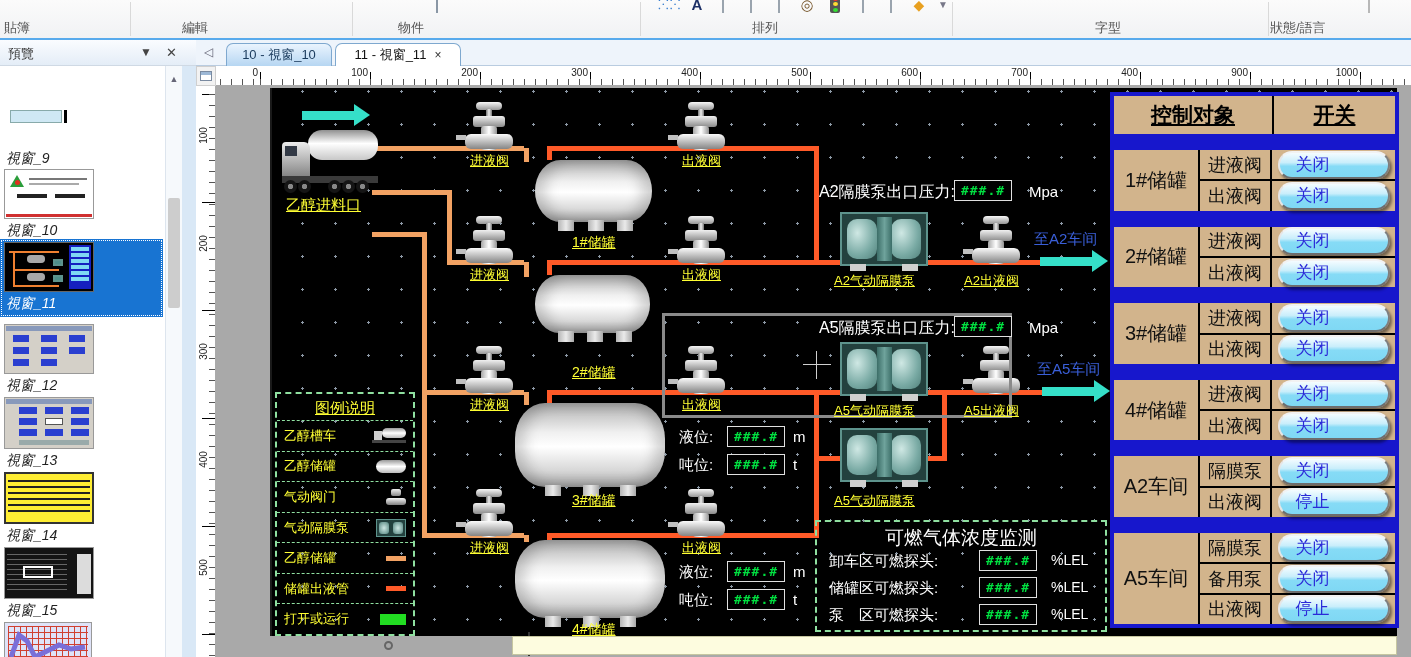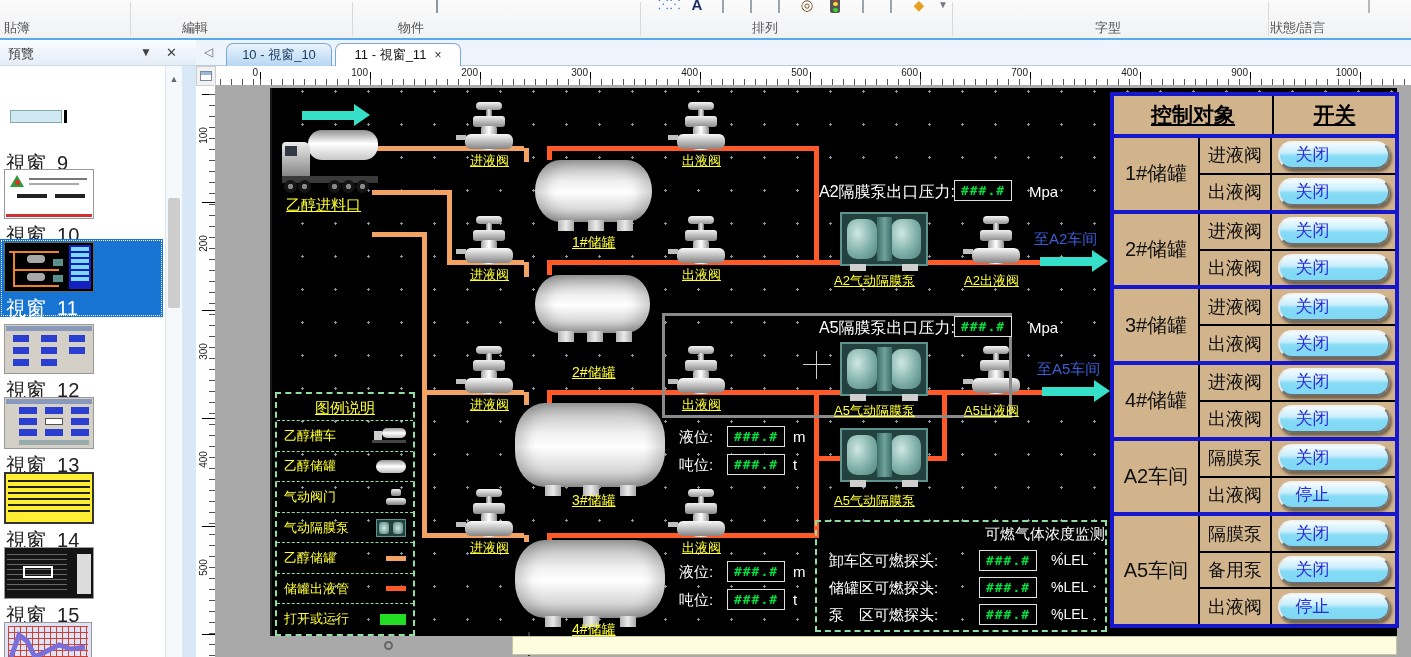--- a/index.html
+++ b/index.html
@@ -20,21 +20,21 @@
   #panel { position:absolute; left:0; top:40px; width:212px; height:617px; background:#fff; }
   #panel-header { position:absolute; left:0; top:0; width:196px; height:26px;
     background:linear-gradient(180deg,#fafcff,#e4edf7); border-bottom:1px solid #cfd9e4; }
   #panel-title { position:absolute; left:8px; top:5px; font-size:13px; color:#333; }
   .ph-btn { position:absolute; top:5px; font-size:12px; color:#444; cursor:default; }
   #panel-body { position:absolute; left:0; top:26px; width:165px; height:591px; background:#fff; overflow:hidden; }
   #panel-scroll { position:absolute; left:165px; top:26px; width:17px; height:591px; background:#f6f9fc; border-left:1px solid #dde5ee; }
   #panel-scroll .up { position:absolute; left:0; top:8px; width:16px; height:14px; font-size:9px; color:#667; text-align:center; }
   #panel-scroll .thumbbar { position:absolute; left:2px; top:132px; width:12px; height:110px; background:#cdcdcd; border-radius:2px; }
   #panel-strip { position:absolute; left:182px; top:26px; width:14px; height:591px; background:#d9e8f6; }
-  .thumb-label { position:absolute; font-size:20px; color:#222; }
+  .thumb-label { position:absolute; font-size:14px; color:#222;font-style:italic; }
   .thumb { position:absolute; border:1px solid #999; background:#fff; }
   .sel-item { position:absolute; left:0px; top:173px; width:163px; height:78px; background:#1874d2; outline:1px dotted #fff; outline-offset:-2px; }
 
   
   .t10-logo { position:absolute; left:5px; top:5px; width:0; height:0; border-left:7px solid transparent; border-right:7px solid transparent; border-bottom:12px solid #2a9d3a; }
   .t10-dot { position:absolute; left:10px; top:10px; width:5px; height:5px; border-radius:50%; background:#e03020; }
   .t10-line { position:absolute; background:#222; }
   .t10-red { position:absolute; left:1px; bottom:1px; width:86px; height:3px; background:#d03030; }
   .t11 { background:#000; }
   .t11 .pipe { position:absolute; background:#ef8030; }
@@ -153,27 +153,27 @@
   .mini-valve .b { position:absolute; left:0; bottom:0; width:20px; height:7px; border-radius:3px; background:linear-gradient(180deg,#f5f5f5,#7f7f7f); }
   .mini-pump { position:relative; width:30px; height:18px; background:#23413e; border:1px solid #5d938c; }
   .mini-pump i { position:absolute; top:2px; width:10px; height:12px; border-radius:3px; background:radial-gradient(#cfe8e4,#51827c); }
   .mini-pump i.l { left:2px; } .mini-pump i.r { right:2px; }
   .mini-pipe-in { width:20px; height:5px; background:#f2a263; }
   .mini-pipe-out { width:20px; height:5px; background:#ff5a28; }
   .mini-run { width:26px; height:11px; background:#22dd22; }
 
   
   #gas { position:absolute; left:543px; top:432px; width:292px; height:112px; border:2px dashed #8fe0a0; z-index:6; }
-  #gas .g-title { position:absolute; left:0; top:3px; width:100%; text-align:right; color:#fff; font-size:15px; }
+  #gas .g-title { position:absolute; left:0; top:3px; width:100%; text-align:center; color:#fff; font-size:19px; }
   .g-lab { position:absolute; left:12px; color:#fff; font-size:15px; white-space:nowrap; }
   .g-unit { position:absolute; left:234px; color:#fff; font-size:14px; }
 
   
   #ctable { position:absolute; left:838px; top:4px; width:289px; height:536px; background:#1717cc;
-    display:flex; flex-direction:column; padding:4px; gap:4px; z-index:7; }
+    display:flex; flex-direction:column; padding:4px; gap:16px; z-index:7; }
   .ct-header { flex:0 0 38px; display:flex; background:#d2b48c; color:#000; font-weight:bold; font-size:21px; }
   .ct-h1 { width:160px; border-right:2px solid #000; display:flex; align-items:center; justify-content:center; text-decoration:underline; }
   .ct-h2 { flex:1; display:flex; align-items:center; justify-content:center; text-decoration:underline; }
   .ct-group { display:flex; background:#d2b48c; }
   .ct-name { width:86px; display:flex; align-items:center; justify-content:center; font-size:20px; color:#111; border-right:2px solid #000; }
   .ct-rows { flex:1; display:flex; flex-direction:column; }
   .ct-row { flex:1; display:flex; border-top:2px solid #000; }
   .ct-row:first-child { border-top:none; }
   .ct-item { width:72px; display:flex; align-items:center; justify-content:center; font-size:18px; color:#111; border-right:2px solid #000; }
   .ct-btncell { flex:1; display:flex; align-items:center; justify-content:center; }

